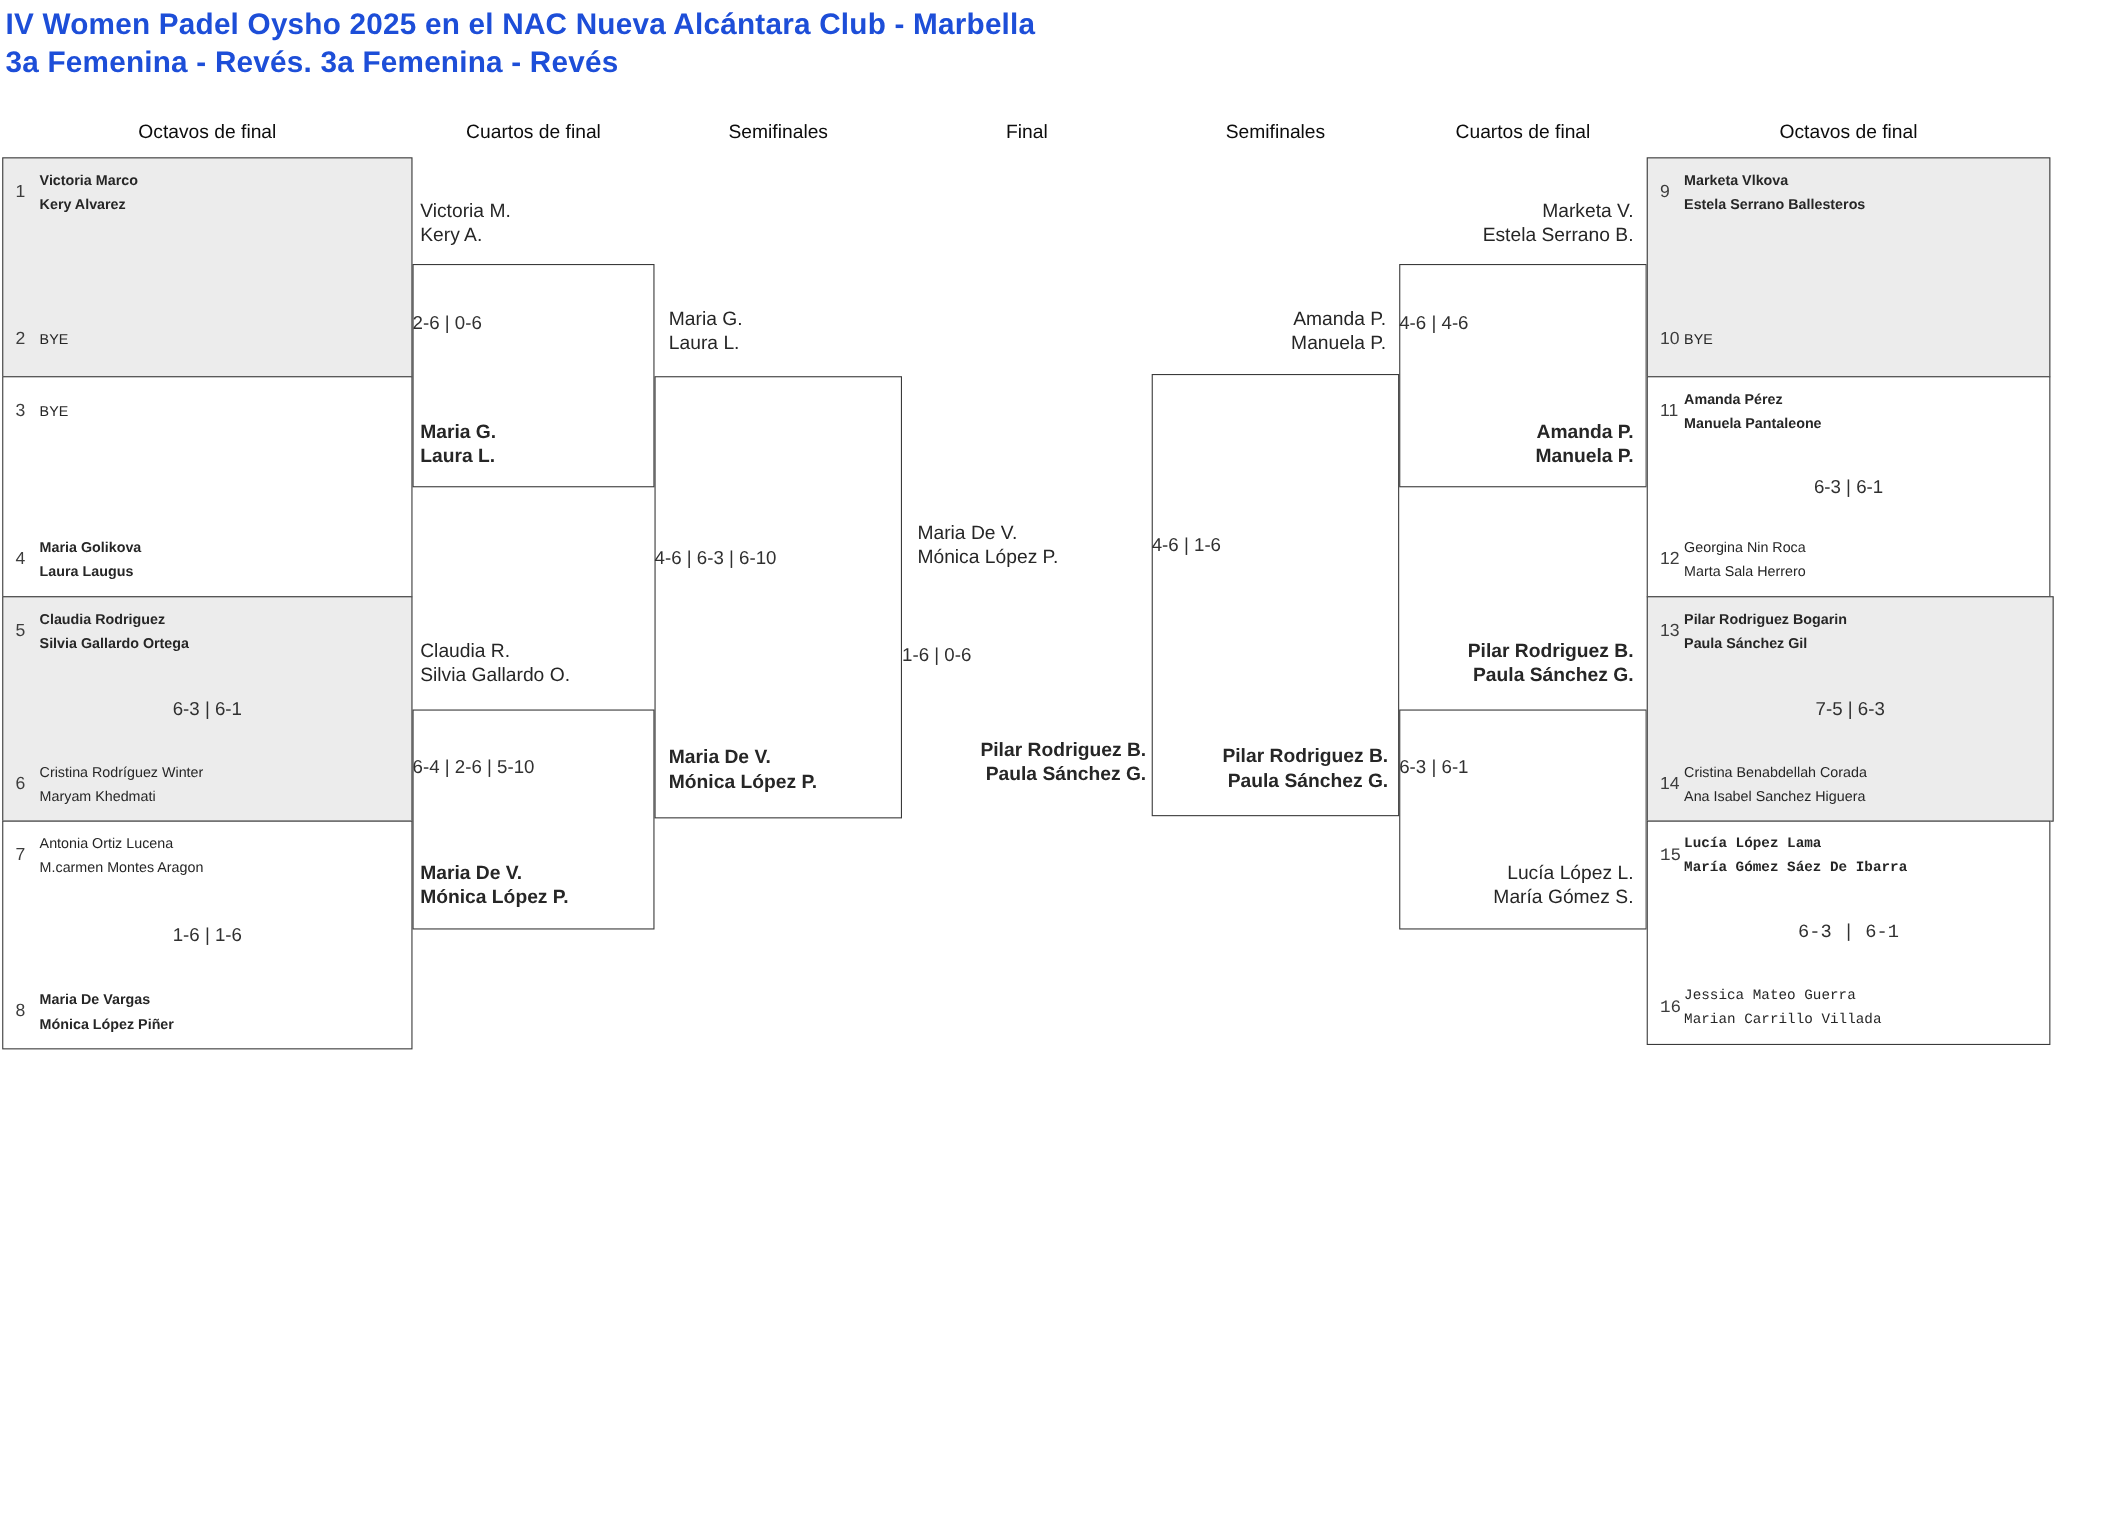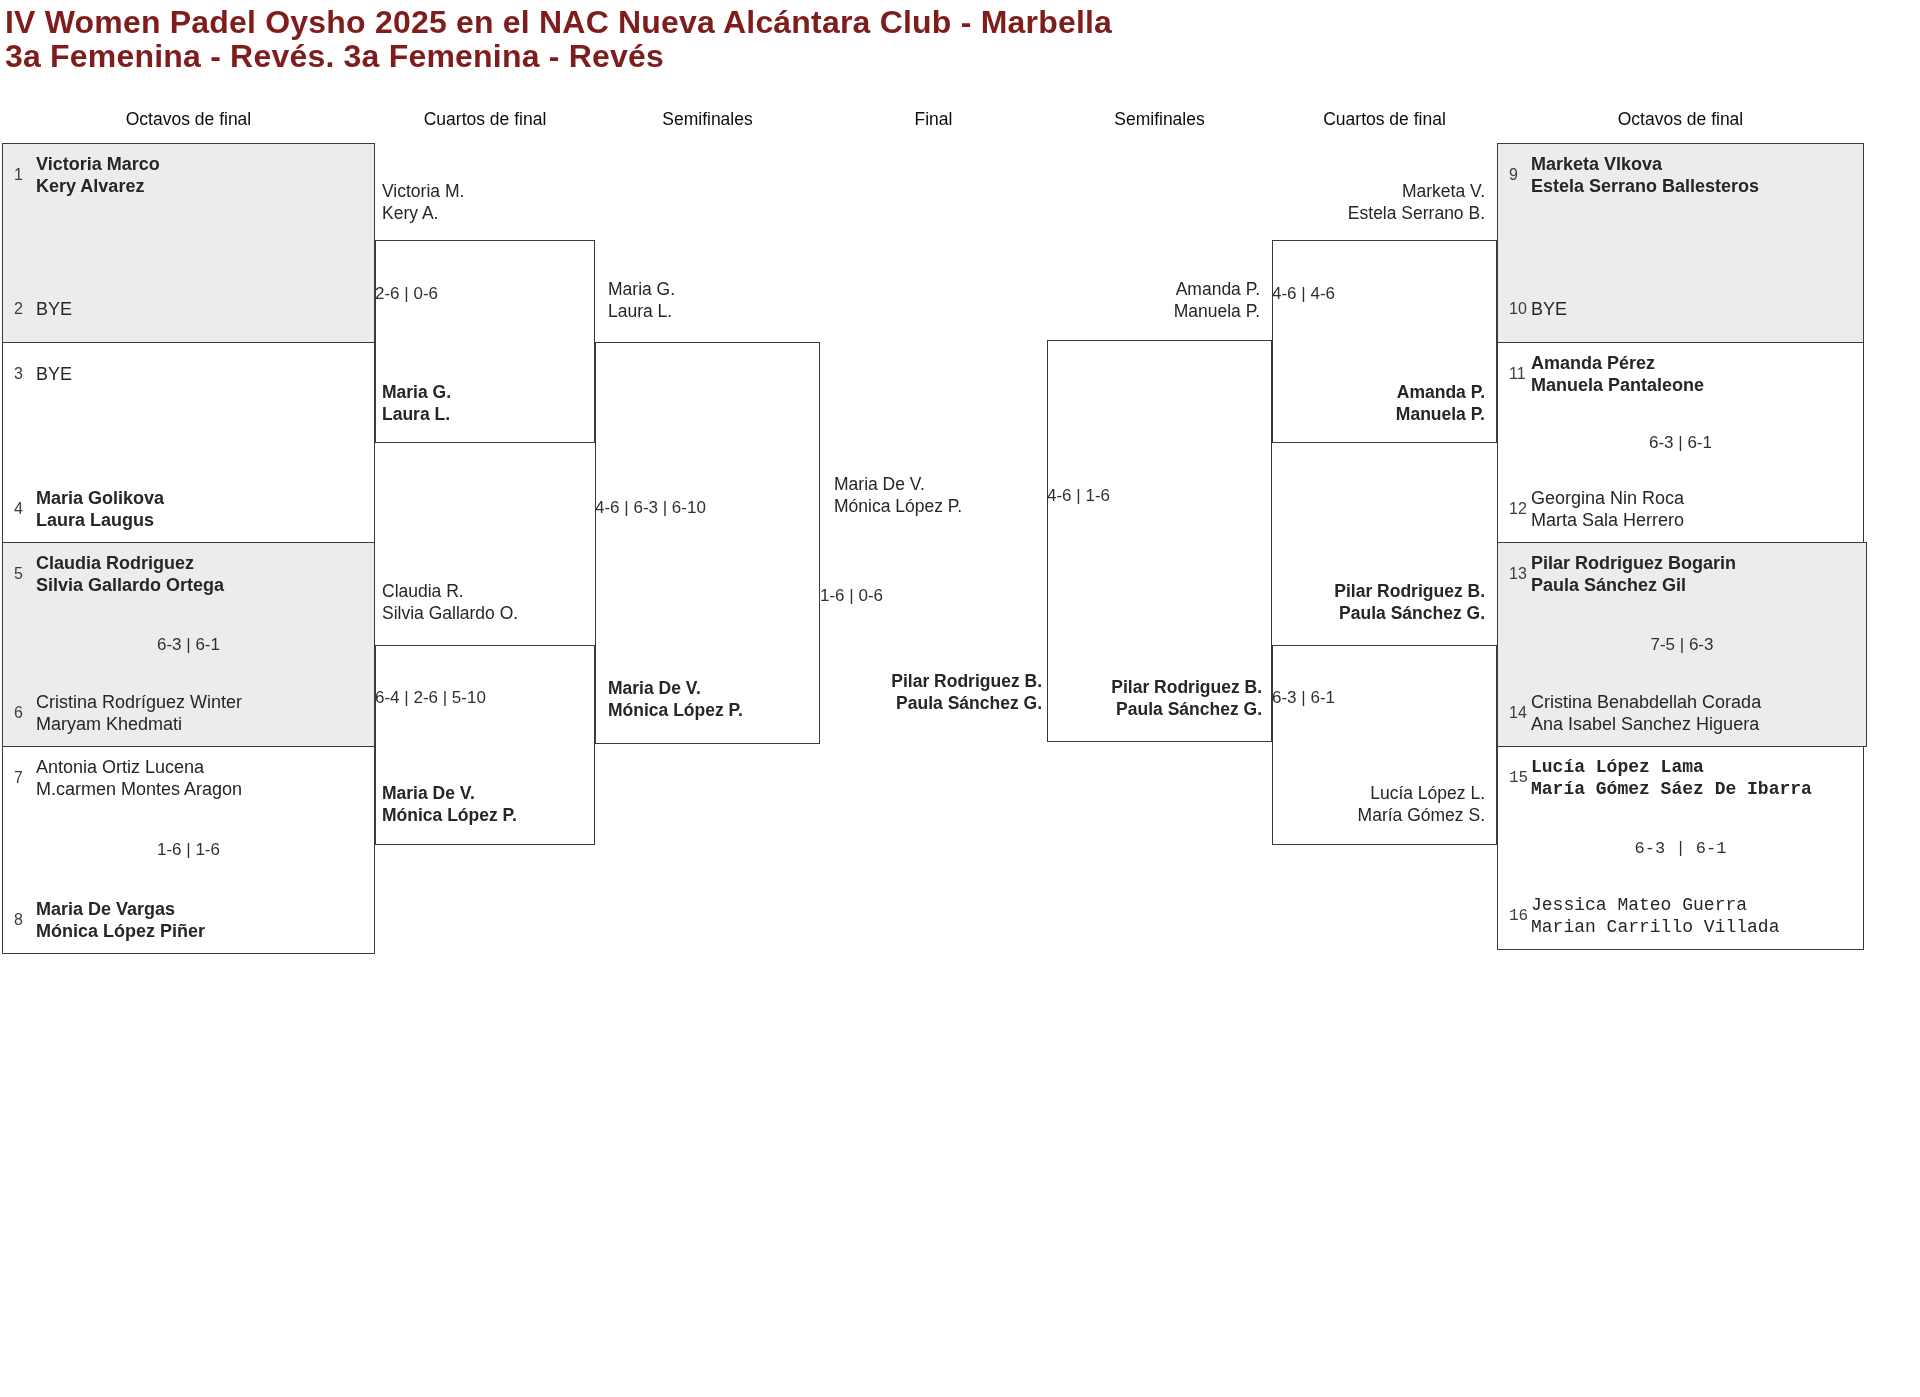--- a/index.html
+++ b/index.html
@@ -1,29 +1,29 @@
 <!DOCTYPE html>
 <html><head>
 <meta charset="utf-8">
 <style>
   html,body{margin:0;padding:0;}
   body{
     width:1920px;height:1397px;background:#ffffff;position:relative;overflow:hidden;
     font-family:"Liberation Sans","DejaVu Sans",sans-serif;color:#262626;
   }
-  .title{position:absolute;left:5px;top:5px;font-size:32px;line-height:34px;font-weight:700;color:#7f1d1d;letter-spacing:.2px;}
+  .title{position:absolute;left:5px;top:5px;font-size:27px;line-height:34px;font-weight:700;color:#1d4ed8;letter-spacing:.2px;}
   .round-header{position:absolute;top:109px;font-size:17.5px;color:#0c0c0c;text-align:center;}
   .match{position:absolute;border:1px solid #3a3a3a;box-sizing:border-box;background:#ffffff;}
   .match.shaded{background:#ececec;}
   .box{position:absolute;border:1px solid #3a3a3a;box-sizing:border-box;background:transparent;}
   .slot{position:absolute;left:0;right:0;display:flex;align-items:center;min-height:44px;}
   .slot.top{top:9px;}
   .slot.bottom{bottom:11px;}
   .seed{flex:0 0 22px;margin-left:11px;font-size:16px;color:#3d3d3d;}
-  .names{font-size:18px;line-height:22px;color:#262626;}
+  .names{font-size:13px;line-height:22px;color:#262626;}
   .names .line:empty{display:none;}
   .win .line{font-weight:700;}
   .score{position:absolute;left:0;right:0;top:50%;transform:translateY(-50%);text-align:center;font-size:17px;color:#303030;}
   .score:empty{display:none;}
   .team-label{position:absolute;font-size:17.5px;line-height:22px;color:#262626;}
   .team-label.r{text-align:right;}
   .score-float{position:absolute;text-align:left;font-size:17px;color:#303030;}
 </style>
 </head>
 <body>

